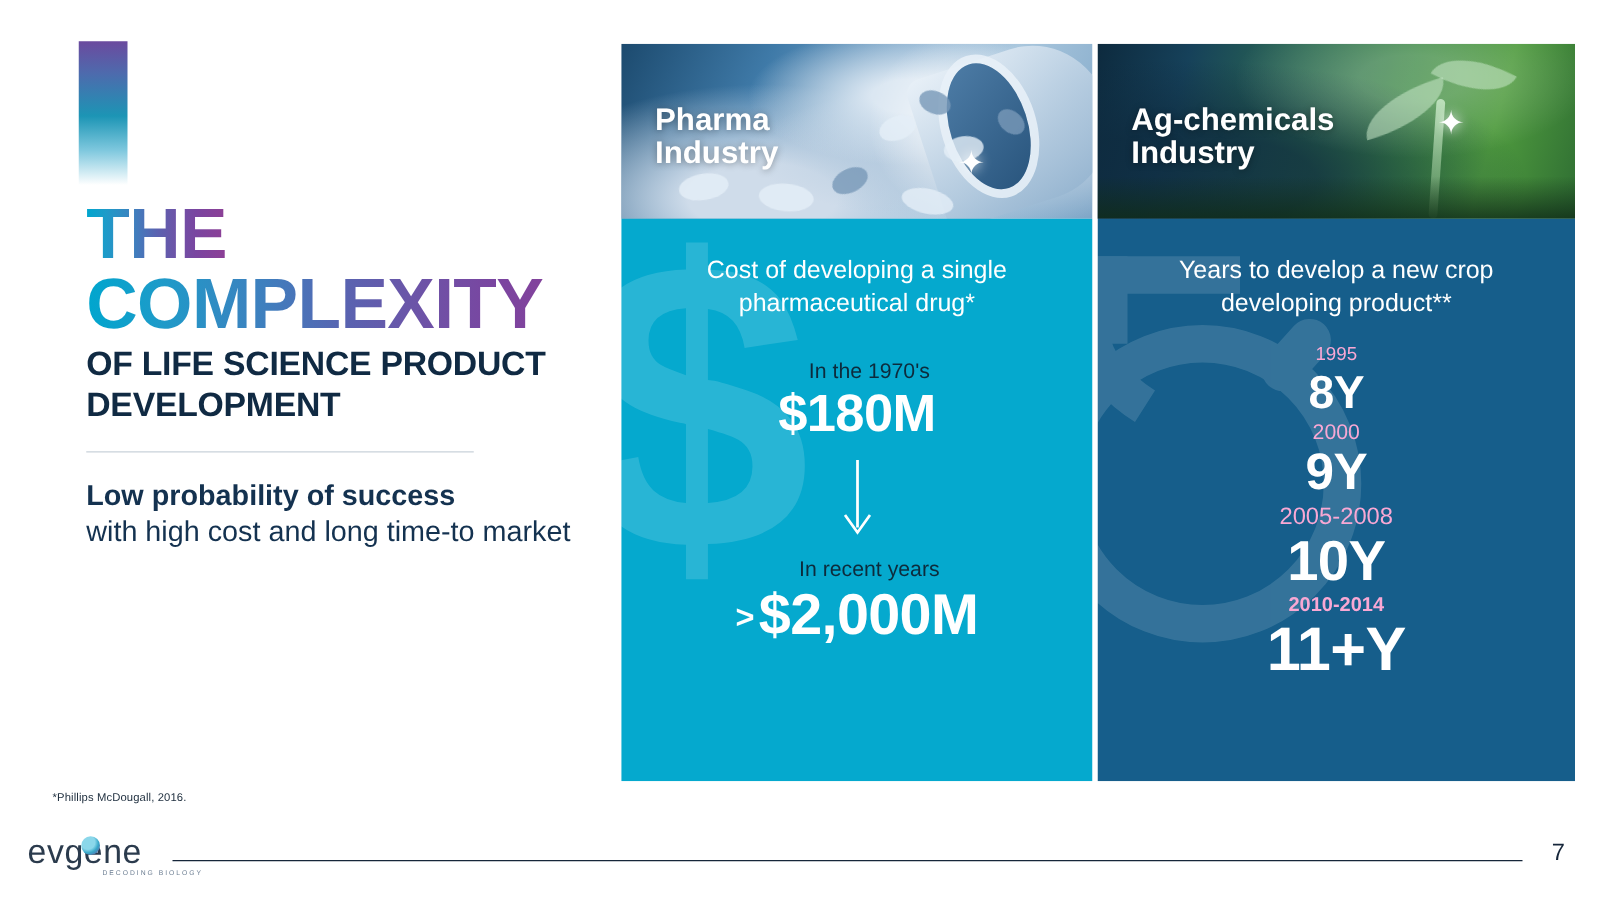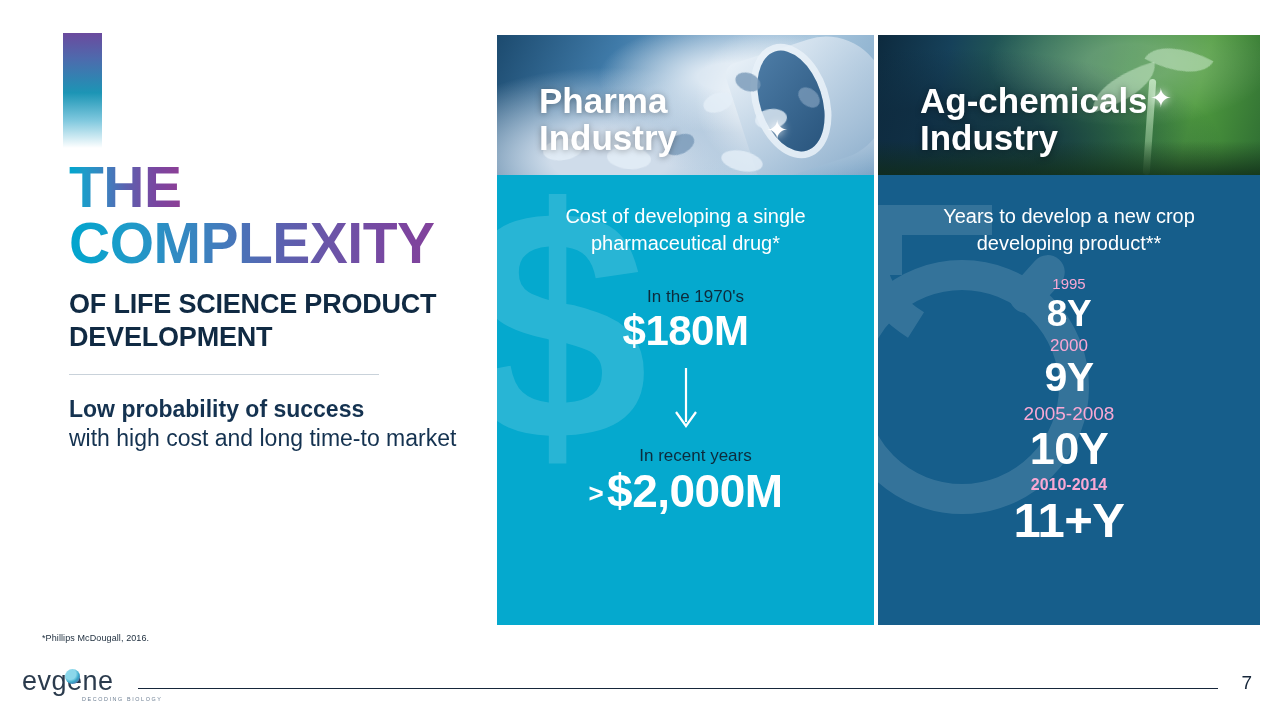--- a/index.html
+++ b/index.html
@@ -23,21 +23,21 @@
   .title-main{
     font-size:57px; font-weight:bold; line-height:0.98; letter-spacing:-0.5px;
     background:linear-gradient(90deg,#00a6ce 0%, #1e9bc9 14%, #3f7fbe 34%, #5a62b0 50%, #6b55a8 62%, #7a45a0 78%, #8e3f95 100%);
     -webkit-background-clip:text; background-clip:text; color:transparent;
     -webkit-text-fill-color:transparent;
     display:inline-block;
   }
   .title-line2{ display:block; }
 
   .title-sub{
-    margin-top:16px;
+    margin-top:3px;
     font-size:27px; font-weight:bold; line-height:1.22; color:#102a43;
     letter-spacing:-0.2px;
   }
 
   .divider{
     margin-top:20px; width:310px; height:1px; background:#c9d2da;
   }
 
   .lead{
     margin-top:20px; font-size:23px; line-height:1.27; color:#143250;
@@ -90,22 +90,22 @@
   .stem{
     position:absolute; width:7px; border-radius:4px;
     background:linear-gradient(180deg,rgba(209,238,208,.8),rgba(120,180,110,.35));
   }
   .soil{
     position:absolute; left:0; right:0; bottom:0; height:34px;
     background:linear-gradient(180deg,rgba(20,50,28,0),rgba(16,44,24,.80));
   }
 
   .panel-head{
-    position:absolute; left:42px; top:48px; z-index:5;
-    color:#fff; font-size:35px; font-weight:bold; line-height:1.05;
+    position:absolute; left:27px; top:48px; z-index:5;
+    color:#fff; font-size:25px; font-weight:bold; line-height:1.05;
     text-shadow:0 1px 6px rgba(0,0,0,.35);
   }
 
   .panel-body{ position:relative; height:450px; padding-top:28px; }
   .body-pharma{ background:#05a9ce; }
   .body-ag{ background:#165e8b; }
 
   .panel-caption{
     position:relative; z-index:4; color:#ffffff; text-align:center;
     font-size:20px; line-height:1.35; padding:0 30px;

